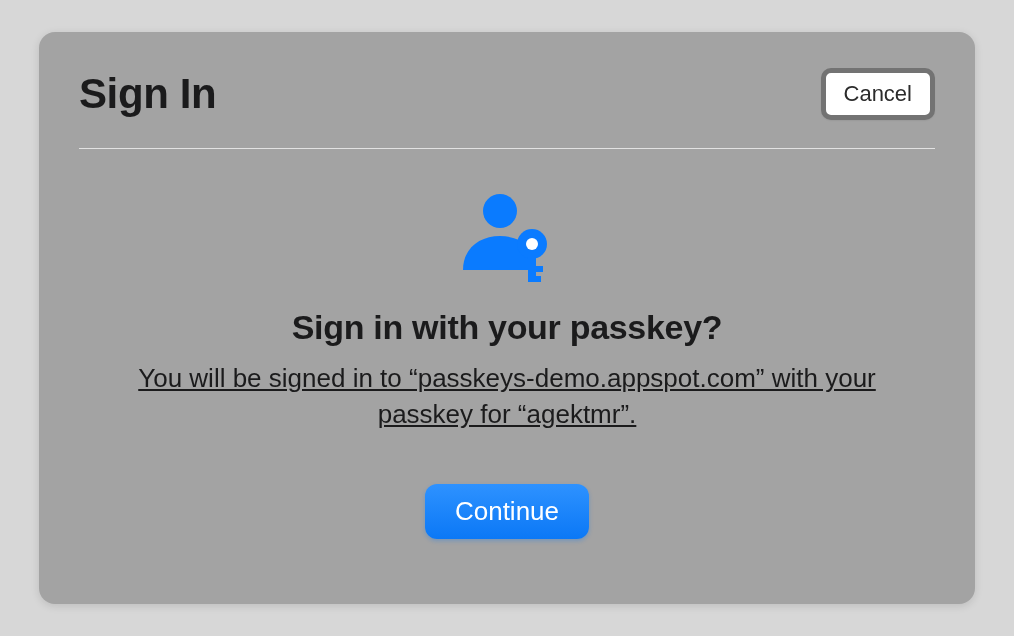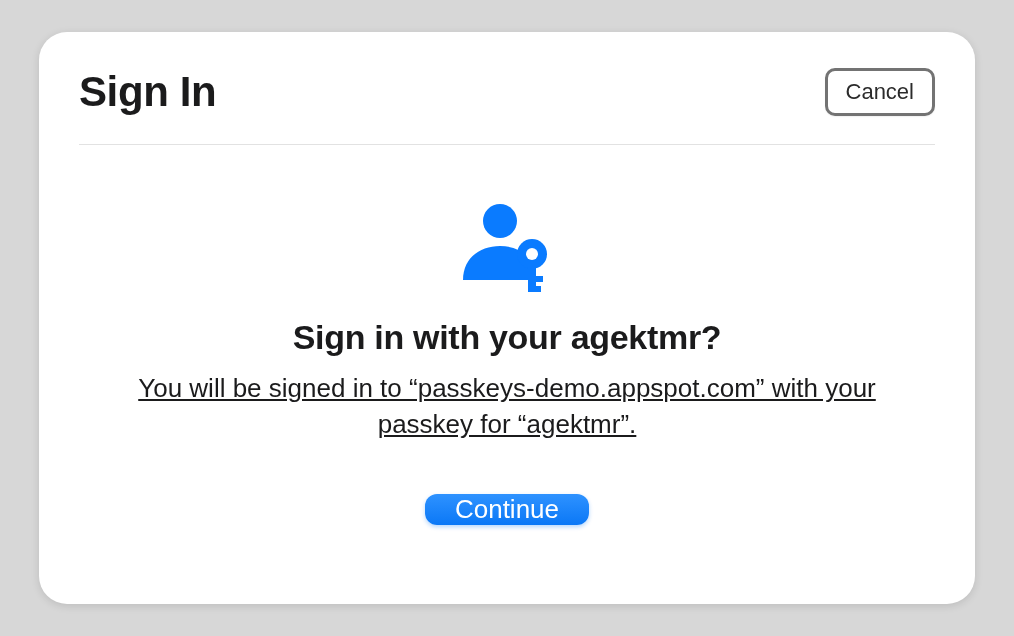--- a/index.html
+++ b/index.html
@@ -10,24 +10,24 @@
     body {
       font-family: -apple-system, BlinkMacSystemFont, "Segoe UI", "Helvetica Neue", Helvetica, Arial, sans-serif;
       background: #d7d7d7;
       width: 1014px;
       height: 636px;
       display: flex;
       align-items: center;
       justify-content: center;
     }
     .dialog {
-      background: #ffffff;
+      background: #a3a3a3;
       width: 936px;
       height: 572px;
-      border-radius: 28px;
+      border-radius: 16px;
       box-shadow: 0 2px 8px rgba(0,0,0,0.12);
       padding: 36px 40px;
       display: flex;
       flex-direction: column;
     }
     .dialog-header {
       display: flex;
       justify-content: space-between;
       align-items: center;
       padding-bottom: 28px;
@@ -36,21 +36,21 @@
     .dialog-title {
       font-size: 42px;
       font-weight: 700;
       color: #1b1b1c;
       letter-spacing: -0.4px;
     }
     .cancel-button {
       font-size: 22px;
       color: #2b2b2b;
       background: #ffffff;
-      border: 3px solid #737373;
+      border: 5px solid #737373;
       border-radius: 10px;
       padding: 8px 18px;
       cursor: pointer;
       box-shadow: 0 1px 1.5px rgba(0,0,0,0.06);
     }
     .dialog-body {
       flex: 1;
       display: flex;
       flex-direction: column;
       align-items: center;
@@ -77,21 +77,21 @@
       text-decoration: underline;
     }
     .continue-button {
       margin-top: 52px;
       font-size: 26px;
       font-weight: 500;
       color: #ffffff;
       background: linear-gradient(180deg, #2e92ff 0%, #0b78f6 100%);
       border: none;
       border-radius: 12px;
-      padding: 0 30px;
+      padding: 12px 30px;
       cursor: pointer;
       box-shadow: 0 2px 4px rgba(11,120,246,0.3);
     }
   </style>
 </head>
 <body>
 
 <div class="dialog">
   <div class="dialog-header">
     <div class="dialog-title">Sign In</div>
@@ -107,17 +107,17 @@
 
         <circle cx="80" cy="66" r="15" fill="#0A7BFF"></circle>
         <circle cx="80" cy="66" r="6" fill="#ffffff"></circle>
 
         <rect x="76" y="78" width="8" height="26" fill="#0A7BFF"></rect>
 
         <rect x="84" y="88" width="7" height="6" fill="#0A7BFF"></rect>
         <rect x="84" y="98" width="5" height="6" fill="#0A7BFF"></rect>
       </svg>
     </div>
-    <div class="heading">Sign in with your agektmr?</div>
+    <div class="heading">Sign in with your passkey?</div>
     <div class="subtext">You will be signed in to “passkeys-demo.appspot.com” with your passkey for “agektmr”.</div>
     <button class="continue-button">Continue</button>
   </div>
 </div>
 
 </body></html>

